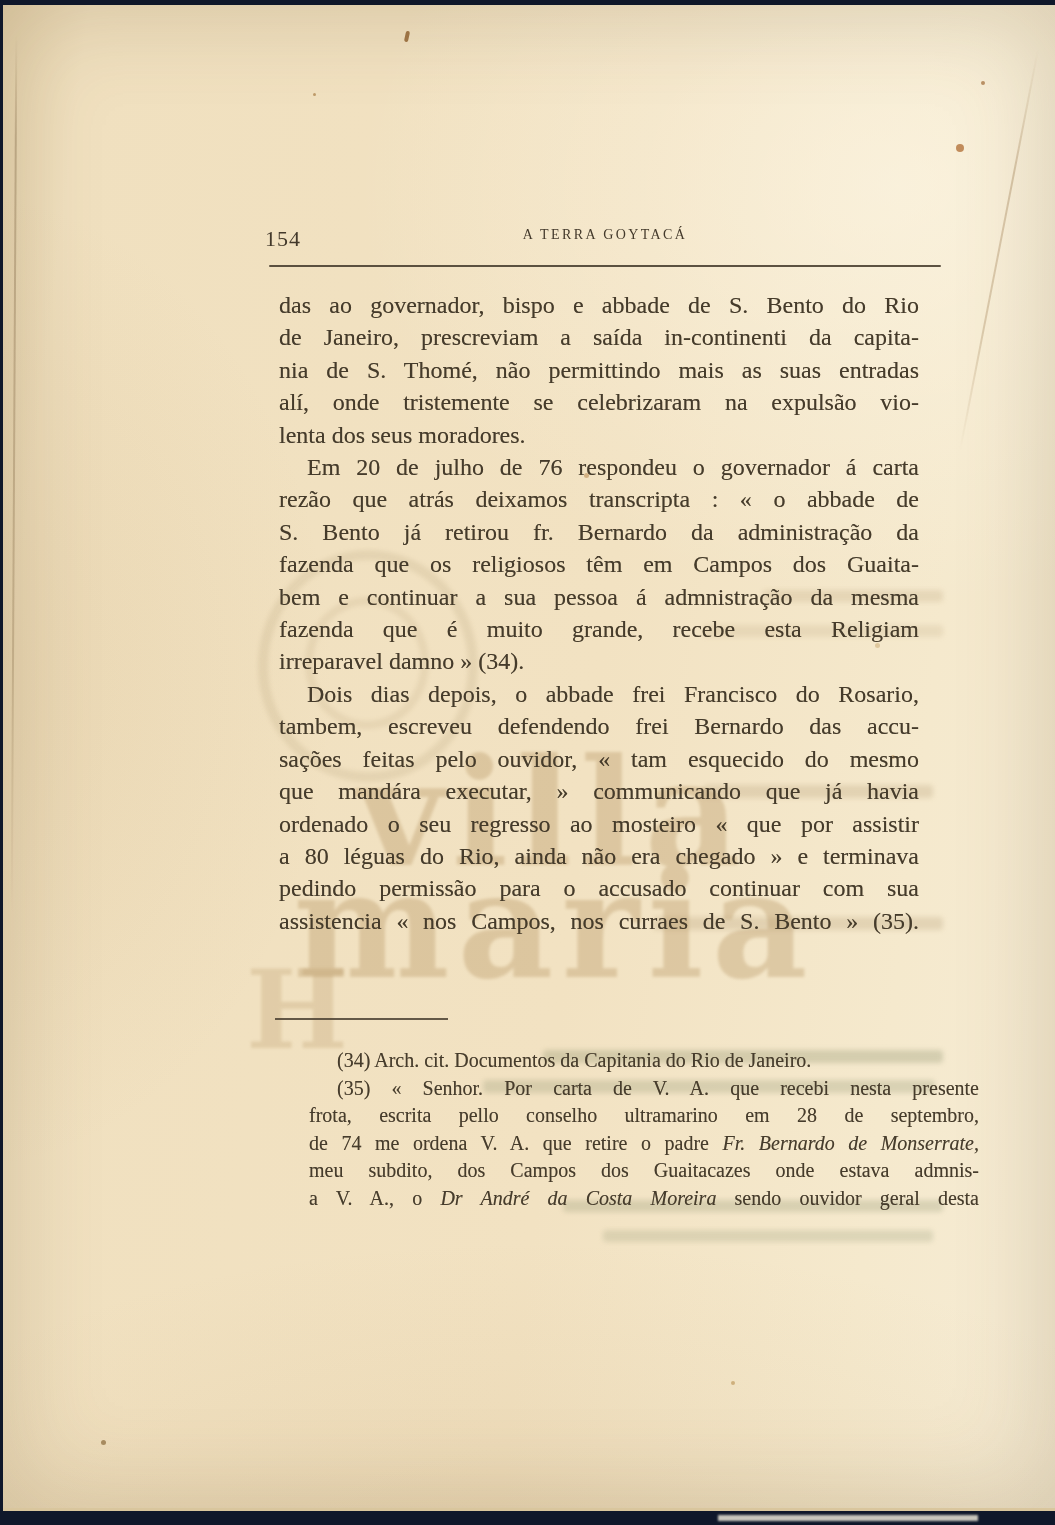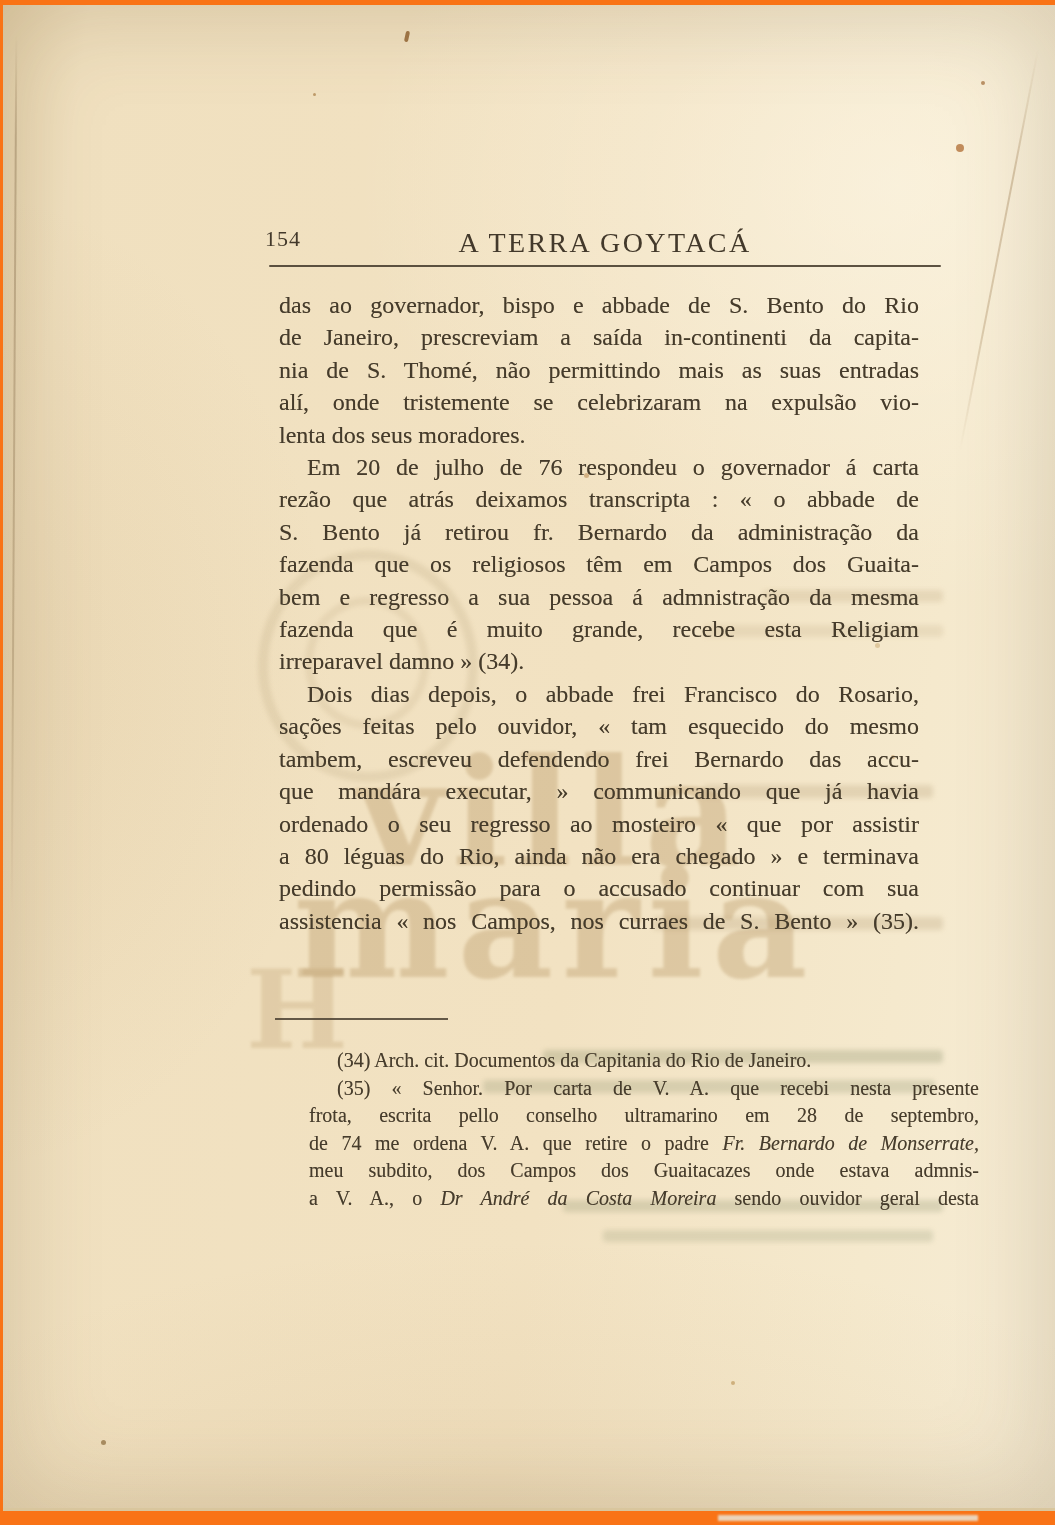--- a/index.html
+++ b/index.html
@@ -1,18 +1,18 @@
 <!DOCTYPE html>
 <html><head>
 <meta charset="utf-8">
 <style>
   html,body{margin:0;padding:0;background:#15110d;}
   #root{
     position:relative;width:1055px;height:1525px;overflow:hidden;
-    background:#f97316;
+    background:#0f172a;
     font-family:"Liberation Serif","DejaVu Serif",serif;
   }
   
   #paper{
     position:absolute;left:3px;top:5px;right:0;bottom:14px;
     background:
       radial-gradient(900px 700px at 85% 12%, rgba(255,250,236,0.50), rgba(255,250,236,0) 60%),
       radial-gradient(700px 900px at -5% 45%, rgba(190,155,100,0.16), rgba(190,155,100,0) 55%),
       radial-gradient(1200px 520px at 50% 103%, rgba(186,150,96,0.14), rgba(186,150,96,0) 60%),
       linear-gradient(97deg,#e7d5b0 0%,#f0e0bf 7%,#f2e2c2 55%,#f5e9cd 82%,#f6ecd5 100%);
@@ -36,21 +36,21 @@
     position:absolute;left:718px;bottom:4px;width:260px;height:6px;
     background:#e9e4d6;opacity:0.85;filter:blur(1px);
   }
   
   #page-number{
     position:absolute;left:262px;top:221px;font-size:22px;color:#43392b;
     letter-spacing:1px;
   }
   #running-title{
     position:absolute;left:266px;top:222px;width:672px;text-align:center;
-    font-size:28px;letter-spacing:2.4px;color:#43392b;
+    font-size:14px;letter-spacing:2.4px;color:#43392b;
   }
   #header-rule{
     position:absolute;left:266px;top:260px;width:672px;height:2px;
     background:#4a4031;opacity:0.9;border-radius:1px;
   }
   
   #body-text{
     position:absolute;left:276px;top:284px;width:640px;
     font-size:24px;line-height:32.4px;color:#453b2b;
     text-shadow:0 0 0.6px rgba(62,50,32,0.45);
@@ -148,26 +148,26 @@
     <div id="body-text">
         <div class="line">das ao governador, bispo e abbade de S. Bento do Rio</div>
         <div class="line">de Janeiro, prescreviam a saída in-continenti da capita-</div>
         <div class="line">nia de S. Thomé, não permittindo mais as suas entradas</div>
         <div class="line">alí, onde tristemente se celebrizaram na expulsão vio-</div>
         <div class="line left">lenta dos seus moradores.</div>
         <div class="line ind">Em 20 de julho de 76 respondeu o governador á carta</div>
         <div class="line">rezão que atrás deixamos transcripta : « o abbade de</div>
         <div class="line">S. Bento já retirou fr. Bernardo da administração da</div>
         <div class="line">fazenda que os religiosos têm em Campos dos Guaita-</div>
-        <div class="line">bem e regresso a sua pessoa á admnistração da mesma</div>
+        <div class="line">bem e continuar a sua pessoa á admnistração da mesma</div>
         <div class="line">fazenda que é muito grande, recebe esta Religiam</div>
         <div class="line left">irreparavel damno » (34).</div>
         <div class="line ind">Dois dias depois, o abbade frei Francisco do Rosario,</div>
+        <div class="line">tambem, escreveu defendendo frei Bernardo das accu-</div>
         <div class="line">sações feitas pelo ouvidor, « tam esquecido do mesmo</div>
-        <div class="line">tambem, escreveu defendendo frei Bernardo das accu-</div>
         <div class="line">que mandára executar, » communicando que já havia</div>
         <div class="line">ordenado o seu regresso ao mosteiro « que por assistir</div>
         <div class="line">a 80 léguas do Rio, ainda não era chegado » e terminava</div>
         <div class="line">pedindo permissão para o accusado continuar com sua</div>
         <div class="line">assistencia « nos Campos, nos curraes de S. Bento » (35).</div>
       </div>
 
     <div id="footnote-rule"></div>
     <div id="footnotes">
         <div class="line left ind"><span>(34) Arch. cit. Documentos da Capitania do Rio de Janeiro.</span></div>

